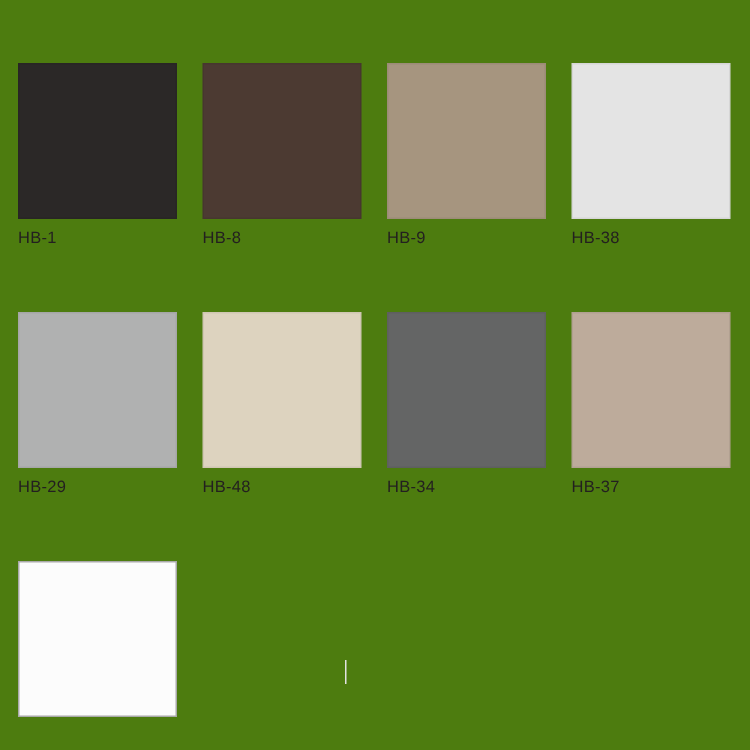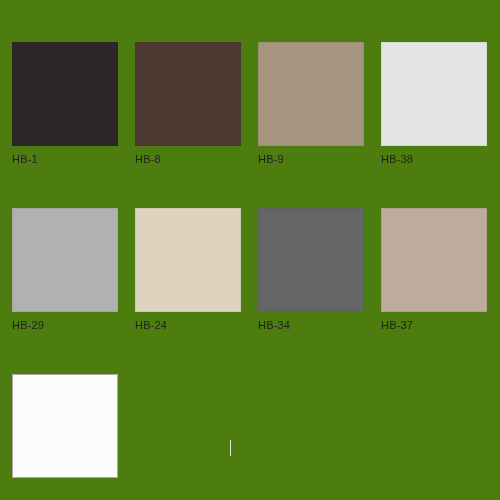--- a/index.html
+++ b/index.html
@@ -86,21 +86,21 @@
       <div class="swatch-cell">
         <div class="swatch-chip" style="background: rgb(228, 228, 228);"></div>
         <div class="swatch-label" style="color: rgb(35, 31, 32);">HB-38</div>
       </div>
       <div class="swatch-cell">
         <div class="swatch-chip" style="background: rgb(176, 177, 177);"></div>
         <div class="swatch-label" style="color: rgb(35, 31, 32);">HB-29</div>
       </div>
       <div class="swatch-cell">
         <div class="swatch-chip" style="background: rgb(221, 211, 191);"></div>
-        <div class="swatch-label" style="color: rgb(35, 31, 32);">HB-24</div>
+        <div class="swatch-label" style="color: rgb(35, 31, 32);">HB-48</div>
       </div>
       <div class="swatch-cell">
         <div class="swatch-chip" style="background: rgb(100, 101, 101);"></div>
         <div class="swatch-label" style="color: rgb(35, 31, 32);">HB-34</div>
       </div>
       <div class="swatch-cell">
         <div class="swatch-chip" style="background: rgb(189, 171, 155);"></div>
         <div class="swatch-label" style="color: rgb(35, 31, 32);">HB-37</div>
       </div>
       <div class="swatch-cell">

